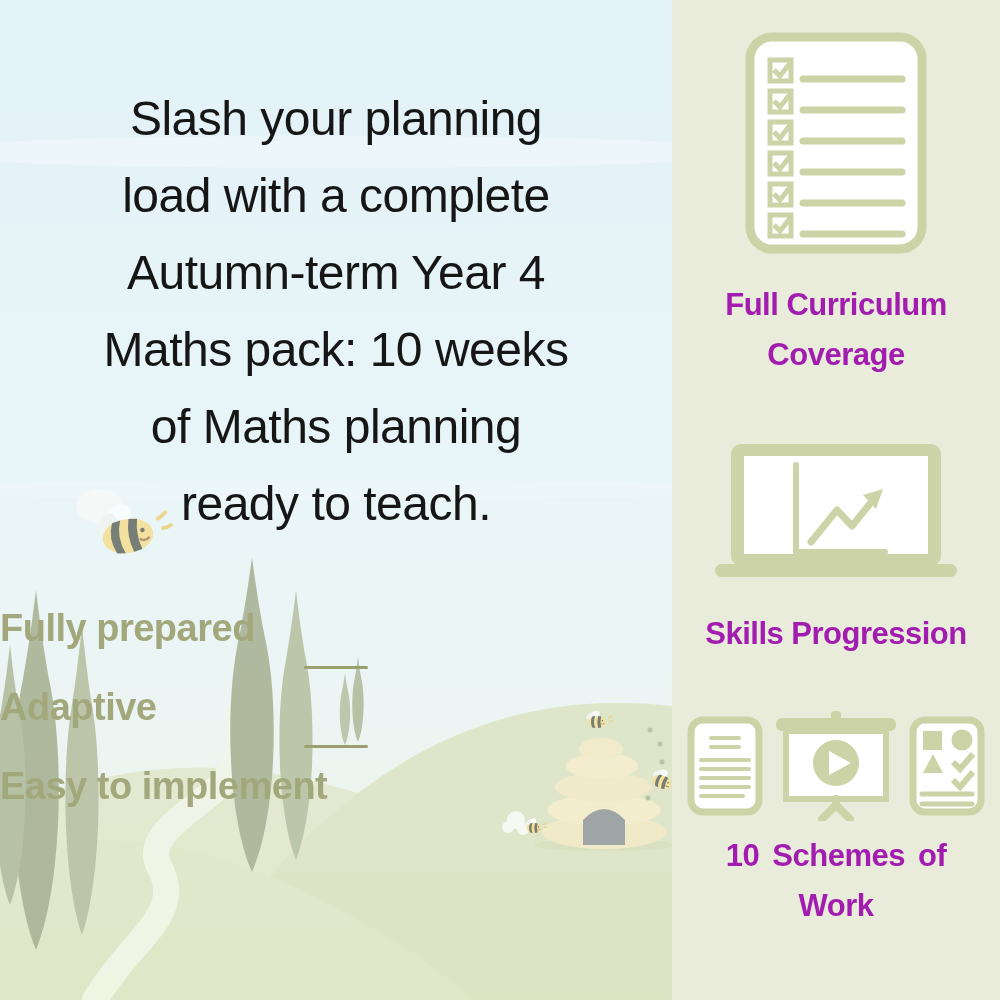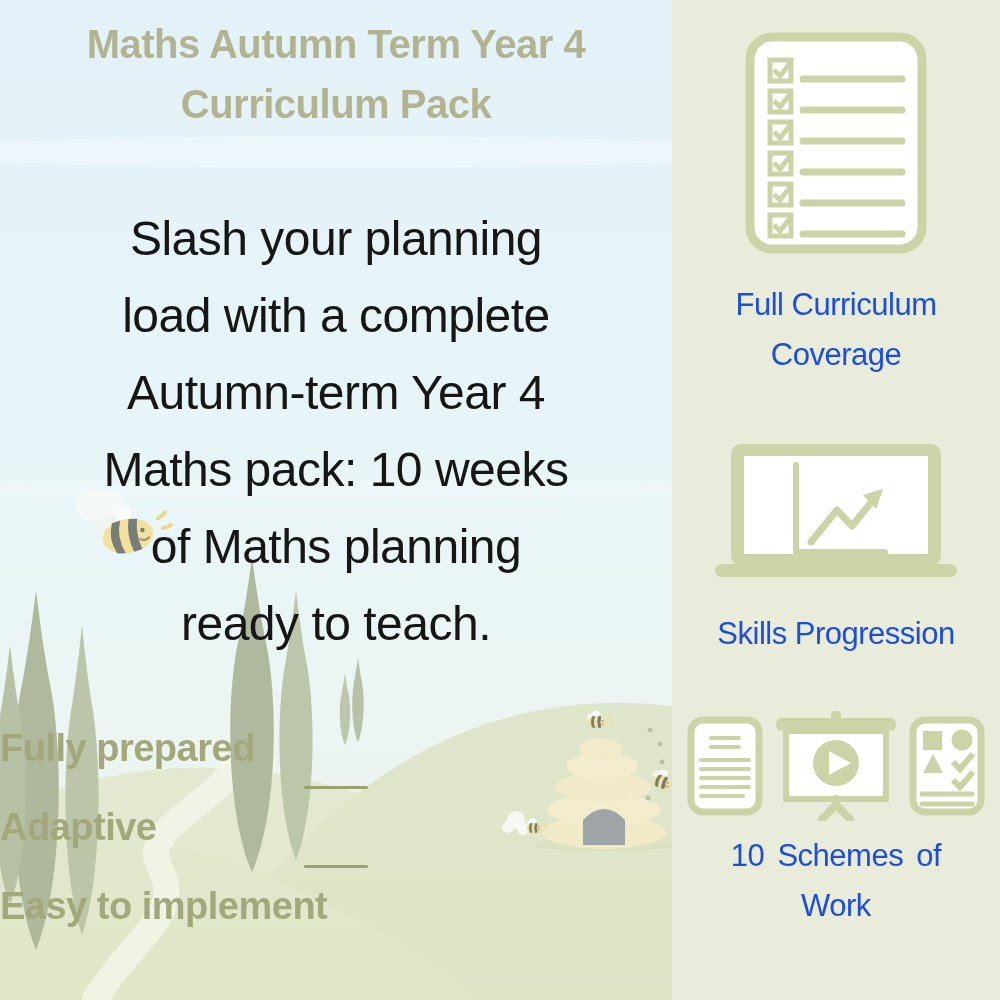--- a/index.html
+++ b/index.html
@@ -29,21 +29,21 @@
   }
   .feature-divider{
     width:64px;height:3px;background:#9ba071;margin:14px auto;border-radius:2px;
   }
   
   .sidebar{
     width:328px;height:1000px;background:#e9ecda;box-sizing:border-box;
     display:flex;flex-direction:column;align-items:center;padding-top:32px;
   }
   .sidebar-label{
-    text-align:center;color:#1d4ed8;font-weight:400;font-size:31px;
+    text-align:center;color:#a21caf;font-weight:700;font-size:31px;
     line-height:50px;letter-spacing:-.5px;
   }
   .label-1{margin-top:26px;}
   .icon-laptop{margin-top:62px;}
   .label-2{margin-top:32px;}
   .icon-row{margin-top:52px;display:flex;align-items:center;gap:13px;}
   .label-3{margin-top:10px;word-spacing:5px;}
 </style>
 </head>
 <body>
@@ -109,24 +109,20 @@
       <use href="#bee" transform="translate(662,782) scale(0.65) rotate(20)"></use>
       <g opacity="0.9" fill="#ffffff">
         <circle cx="516" cy="820" r="9"></circle>
           <circle cx="508" cy="827" r="6"></circle>
           <circle cx="523" cy="829" r="6"></circle>
       </g>
       <use href="#bee" transform="translate(534,828) scale(0.5)"></use>
     </svg>
 
     <div class="left-content">
-      <div class="pack-title">
-        <div>Maths Autumn Term Year 4</div>
-        <div>Curriculum Pack</div>
-      </div>
 
       <div class="description">
         <div>Slash your planning</div>
         <div>load with a complete</div>
         <div>Autumn-term Year 4</div>
         <div>Maths pack: 10 weeks</div>
         <div>of Maths planning</div>
         <div>ready to teach.</div>
       </div>
 

